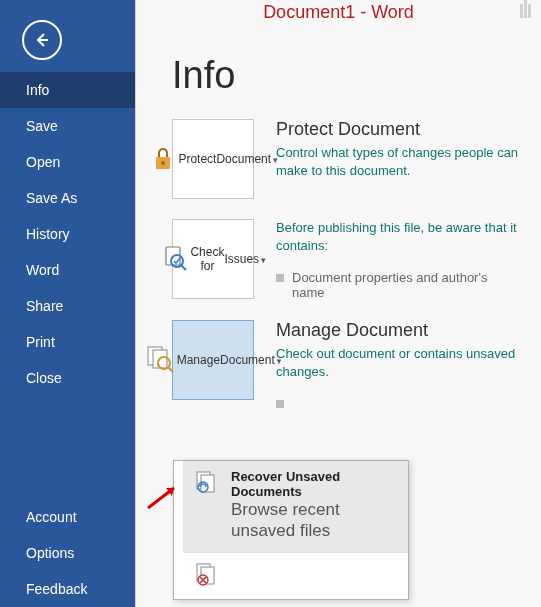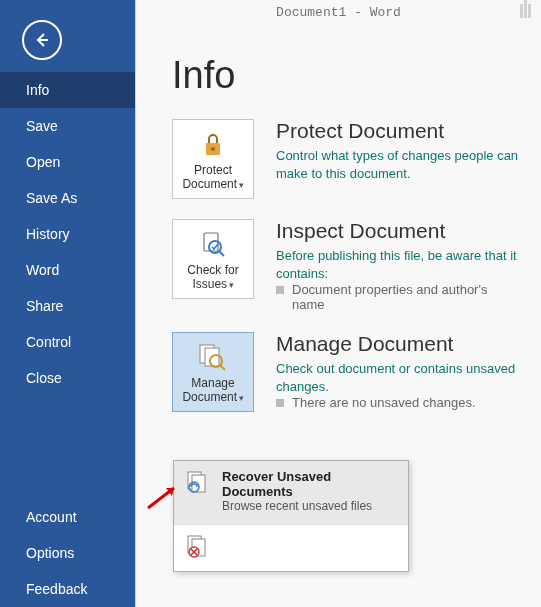--- a/index.html
+++ b/index.html
@@ -6,63 +6,63 @@
 body { width: 541px; height: 607px; overflow: hidden; background: #f0f0f0; position: relative; }
 .window { display: flex; width: 100%; height: 100%; }
 .sidebar { width: 135px; background: #2a579a; color: #fff; display: flex; flex-direction: column; padding-top: 20px; }
 .back-btn { width: 40px; height: 40px; border: 2px solid #fff; border-radius: 50%; margin-left: 22px; margin-bottom: 12px; display: flex; align-items: center; justify-content: center; cursor: pointer; }
 .side-item { padding: 10px 0 10px 26px; font-size: 14px; cursor: pointer; }
 .side-item.active { background: #1e3e6e; }
 .side-item.disabled { color: #ffffff; cursor: default; }
 .spacer { flex: 1; }
 .main { flex: 1; background: #f8f8f8; position: relative; padding: 0 0 0 0; border-left: 1px solid #cfcfcf; }
 .title-row { height: 24px; display:flex; align-items:center; justify-content:center; position:relative; }
-.doc-title { color:#737373; font-size:13px;font-family:Liberation Mono, monospace; }
+.doc-title { color:#b91c1c; font-size:18px; }
 .title-icons { position:absolute; right:8px; top:0; display:flex; gap:10px; }
 .title-icon { width:14px; height:18px; opacity:.4; }
 .title-icon .bar { width:3px; height:14px; background:#999; display:inline-block; margin-left:1px; }
 .page-h1 { font-size: 38px; font-weight: 300; color:#2a2a2a; margin: 30px 0 22px 36px; }
 .section { display:flex; gap:22px; padding: 0 20px 20px 36px; }
-.big-btn { width: 82px; height: 80px; border:1px solid #c6c6c6; background:#fff; display:flex; flex-direction:column; align-items:center; justify-content:center; cursor:pointer; font-size:12px; color:#333; text-align:center; padding:4px; flex-shrink:0; }
+.big-btn { width: 82px; height: 80px; border:1px solid #c6c6c6; background:#fff; display:flex; flex-direction:row; align-items:center; justify-content:center; cursor:pointer; font-size:12px; color:#333; text-align:center; padding:4px; flex-shrink:0; }
 .big-btn.active { background:#cde0f2; border-color:#7ea9d4; }
 .big-btn .icon-wrap { height:34px; display:flex; align-items:center; justify-content:center; margin-bottom:2px; }
 .big-btn .chev { font-size:9px; color:#555; margin-left:2px; }
 .sec-body { flex:1; color:#444; font-size:13px; }
-.sec-h { font-size:21px; font-weight:400; color:#333; margin-bottom:4px; }
+.sec-h { font-size:18px; font-weight:400; color:#333; margin-bottom:4px; }
 .sec-p { color:#0f766e; line-height:1.35; }
-.bullet { display:flex; gap:8px; margin-top:0; color:#666; }
+.bullet { display:flex; gap:8px; margin-top:16px; color:#666; }
 .sq { width:8px; height:8px; background:#bbb; margin-top:4px; flex-shrink:0; }
-.menu { position:absolute; left:173px; top:460px; width:236px; border:1px solid #b0b0b0; background:#fff; box-shadow:2px 2px 6px rgba(0,0,0,.18); }
+.menu { position:absolute; left:173px; top:460px; width:236px; border:1px solid #b0b0b0; background:#fff; box-shadow:2px 2px 6px rgba(0,0,0,.18);padding-left:9px; }
 .menu-item { display:flex; gap:10px; padding:8px 10px 10px 10px; cursor:pointer; }
 .menu-item.hover { background:#e8e8e8; }
 .menu-divider { height:1px; background:#e0e0e0; }
 .mi-icon { width:28px; height:28px; flex-shrink:0; display:flex; align-items:center; justify-content:center; }
 .mi-title { font-size:13px; font-weight:600; color:#222; }
-.mi-sub { font-size:12px; color:#555; line-height:1.25; }
+.mi-sub { font-size:17px; color:#555; line-height:1.25; }
 .arrow { position:absolute; left:146px; top:482px; pointer-events:none; }
 </style>
 </head>
 <body>
 
 <div class="window">
   <div class="sidebar">
     <div class="back-btn">
       <svg width="20" height="20" viewBox="0 0 20 20">
           <path d="M12 4 L6 10 L12 16" stroke="#fff" stroke-width="2" fill="none"></path>
           <line x1="6" y1="10" x2="16" y2="10" stroke="#fff" stroke-width="2"></line>
         </svg>
     </div>
     <div class="side-item active">Info</div>
     <div class="side-item">Save</div>
     <div class="side-item">Open</div>
     <div class="side-item">Save As</div>
     <div class="side-item disabled">History</div>
     <div class="side-item">Word</div>
     <div class="side-item">Share</div>
-    <div class="side-item">Control</div>
+    <div class="side-item">Print</div>
     <div class="side-item">Close</div>
     <div class="spacer"></div>
     <div class="side-item">Account</div>
     <div class="side-item">Options</div>
     <div class="side-item">Feedback</div>
   </div>
 
   <div class="main">
     <div class="title-row">
       <span class="doc-title">Document1 - Word</span>
@@ -98,21 +98,20 @@
               <rect x="6" y="4" width="14" height="18" rx="1" fill="#fff" stroke="#777" stroke-width="1.2"></rect>
               <circle cx="17" cy="18" r="6" fill="none" stroke="#3a7bc8" stroke-width="2"></circle>
               <line x1="21" y1="22" x2="26" y2="27" stroke="#3a7bc8" stroke-width="2"></line>
               <path d="M14 18 l2 2 l4 -5" stroke="#3a7bc8" stroke-width="1.6" fill="none"></path>
             </svg>
         </div>
         <div><span>Check for</span></div>
         <div><span>Issues</span><span class="chev">▾</span></div>
       </div>
       <div class="sec-body">
-        <div class="sec-h">Inspect Document</div>
         <div class="sec-p">Before publishing this file, be aware that it contains:</div>
         <div class="bullet">
           <div class="sq"></div>
           <div>Document properties and author's name</div>
         </div>
       </div>
     </div>
 
     <div class="section">
       <div class="big-btn active">
@@ -125,21 +124,20 @@
             </svg>
         </div>
         <div><span>Manage</span></div>
         <div><span>Document</span><span class="chev">▾</span></div>
       </div>
       <div class="sec-body">
         <div class="sec-h">Manage Document</div>
         <div class="sec-p">Check out document or contains unsaved changes.</div>
         <div class="bullet">
           <div class="sq"></div>
-          <div>There are no unsaved changes.</div>
         </div>
       </div>
     </div>
   </div>
 </div>
 
 <div class="menu">
   <div class="menu-item hover">
     <div class="mi-icon">
       <svg width="28" height="28" viewBox="0 0 28 28">

